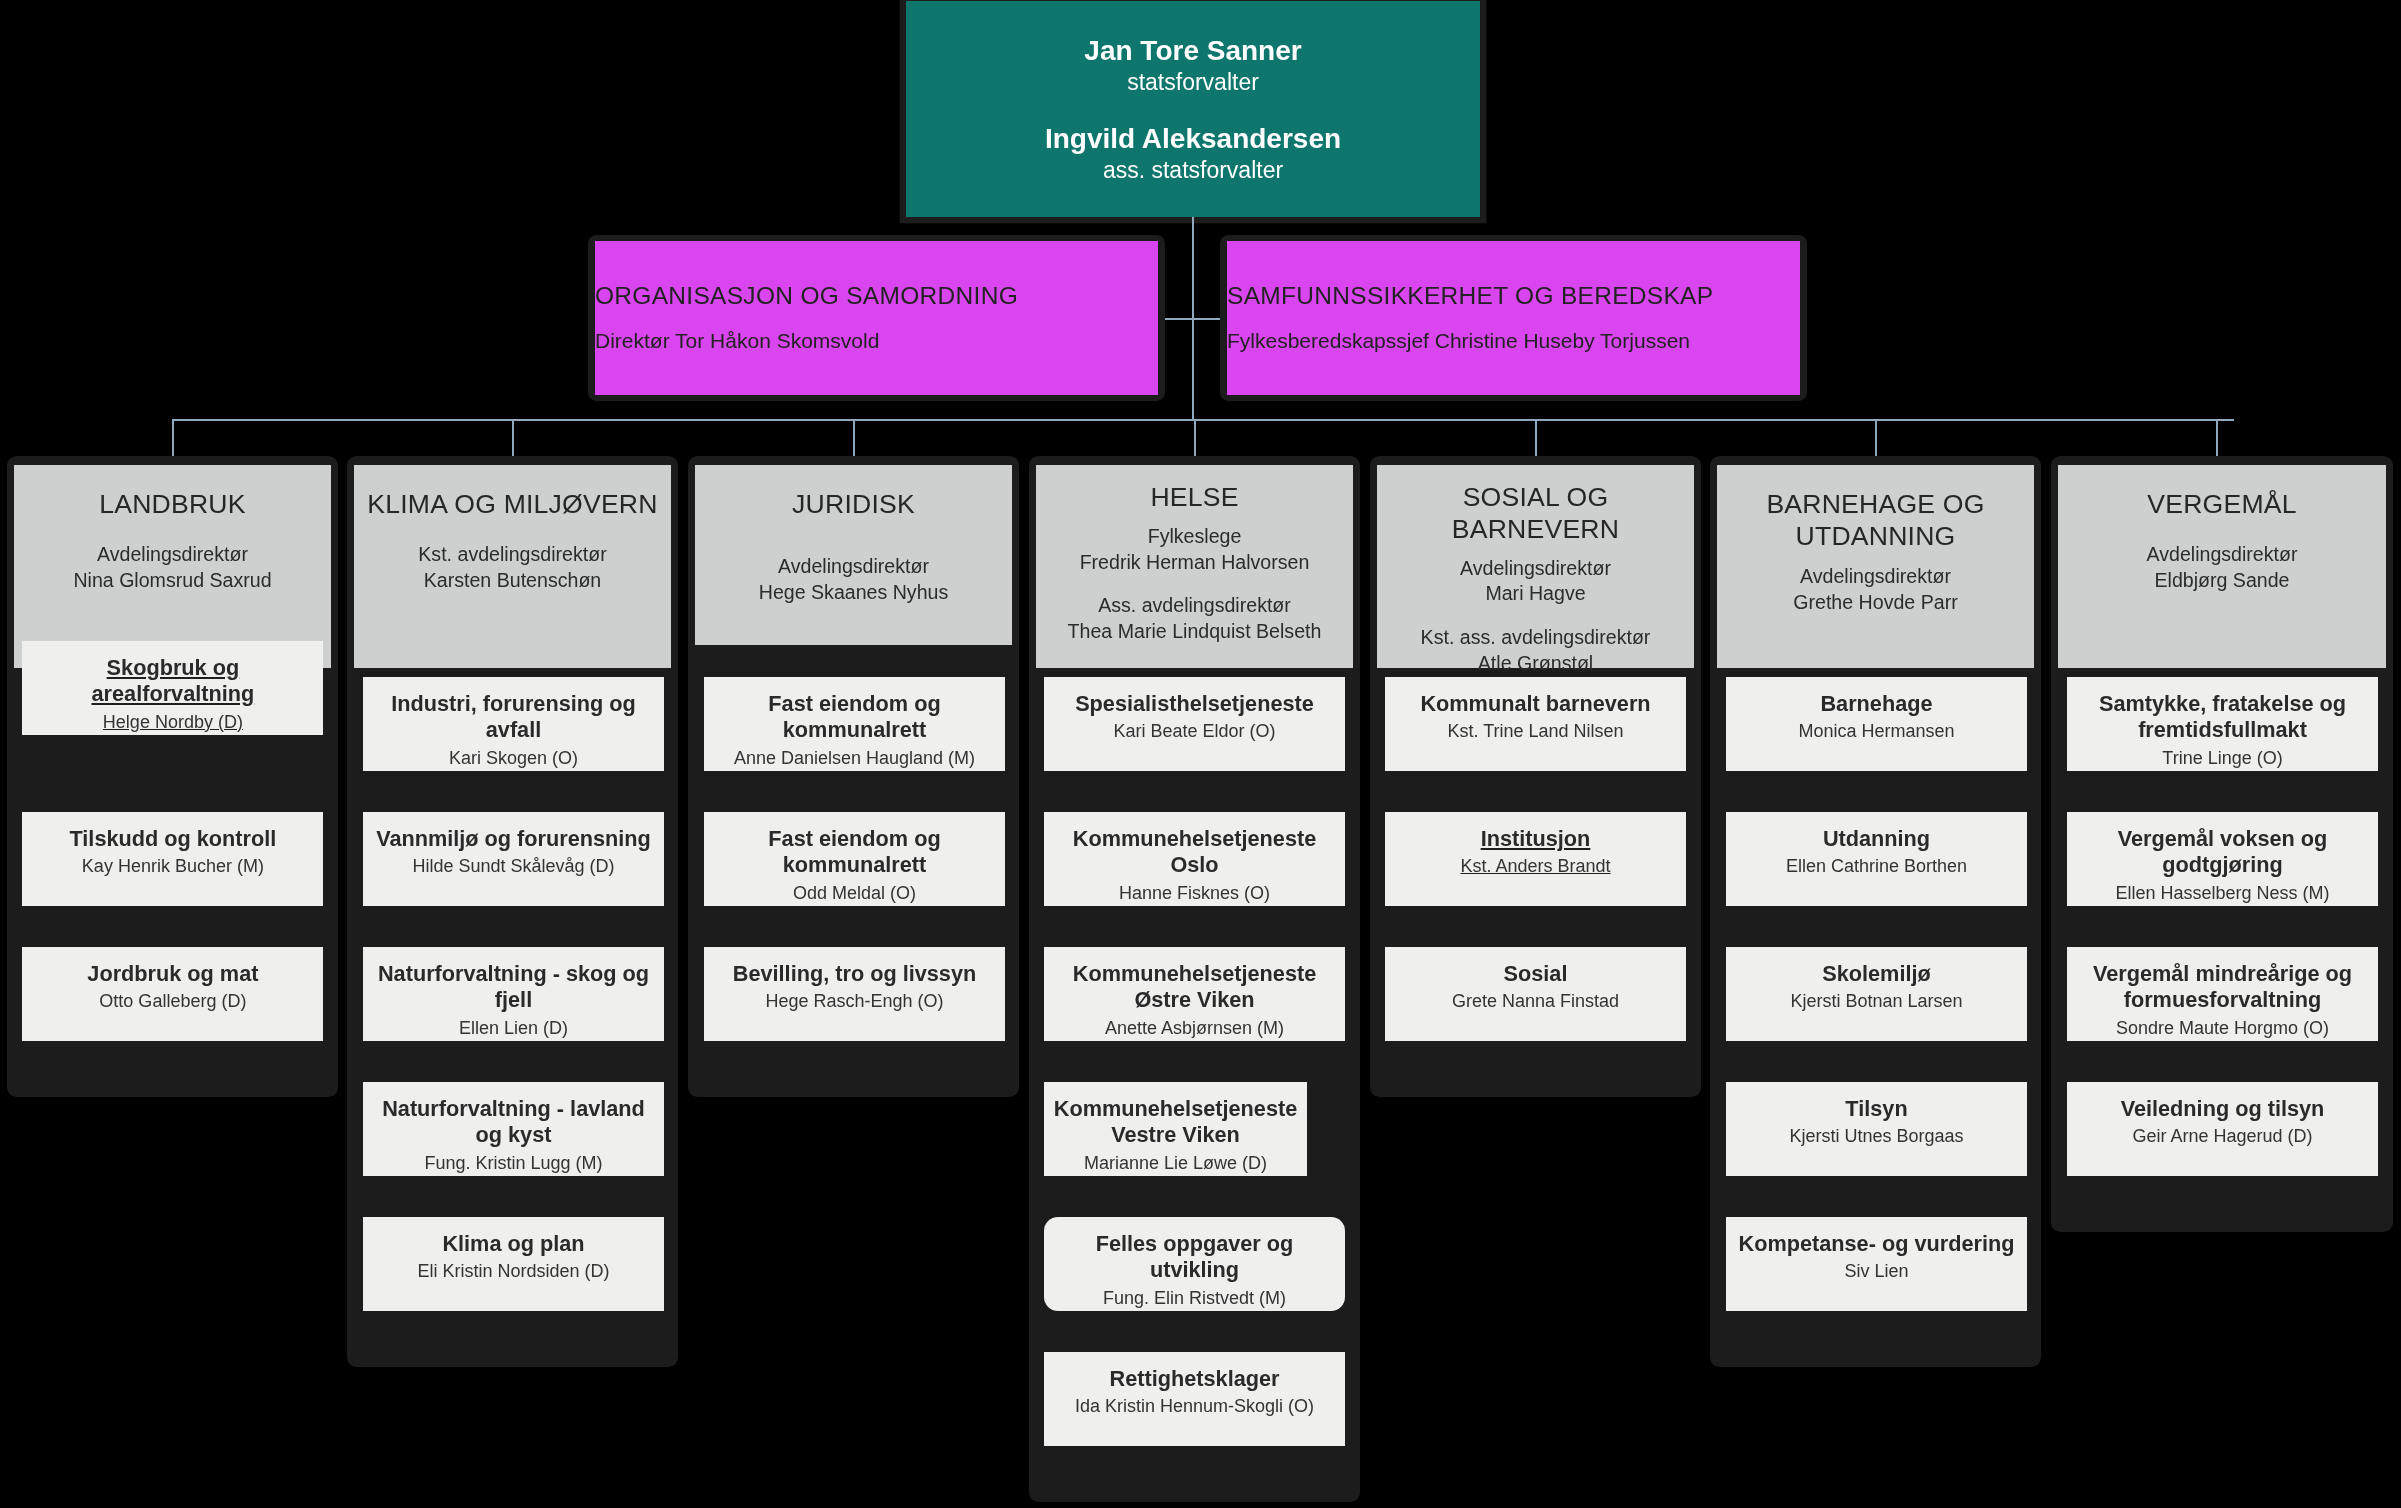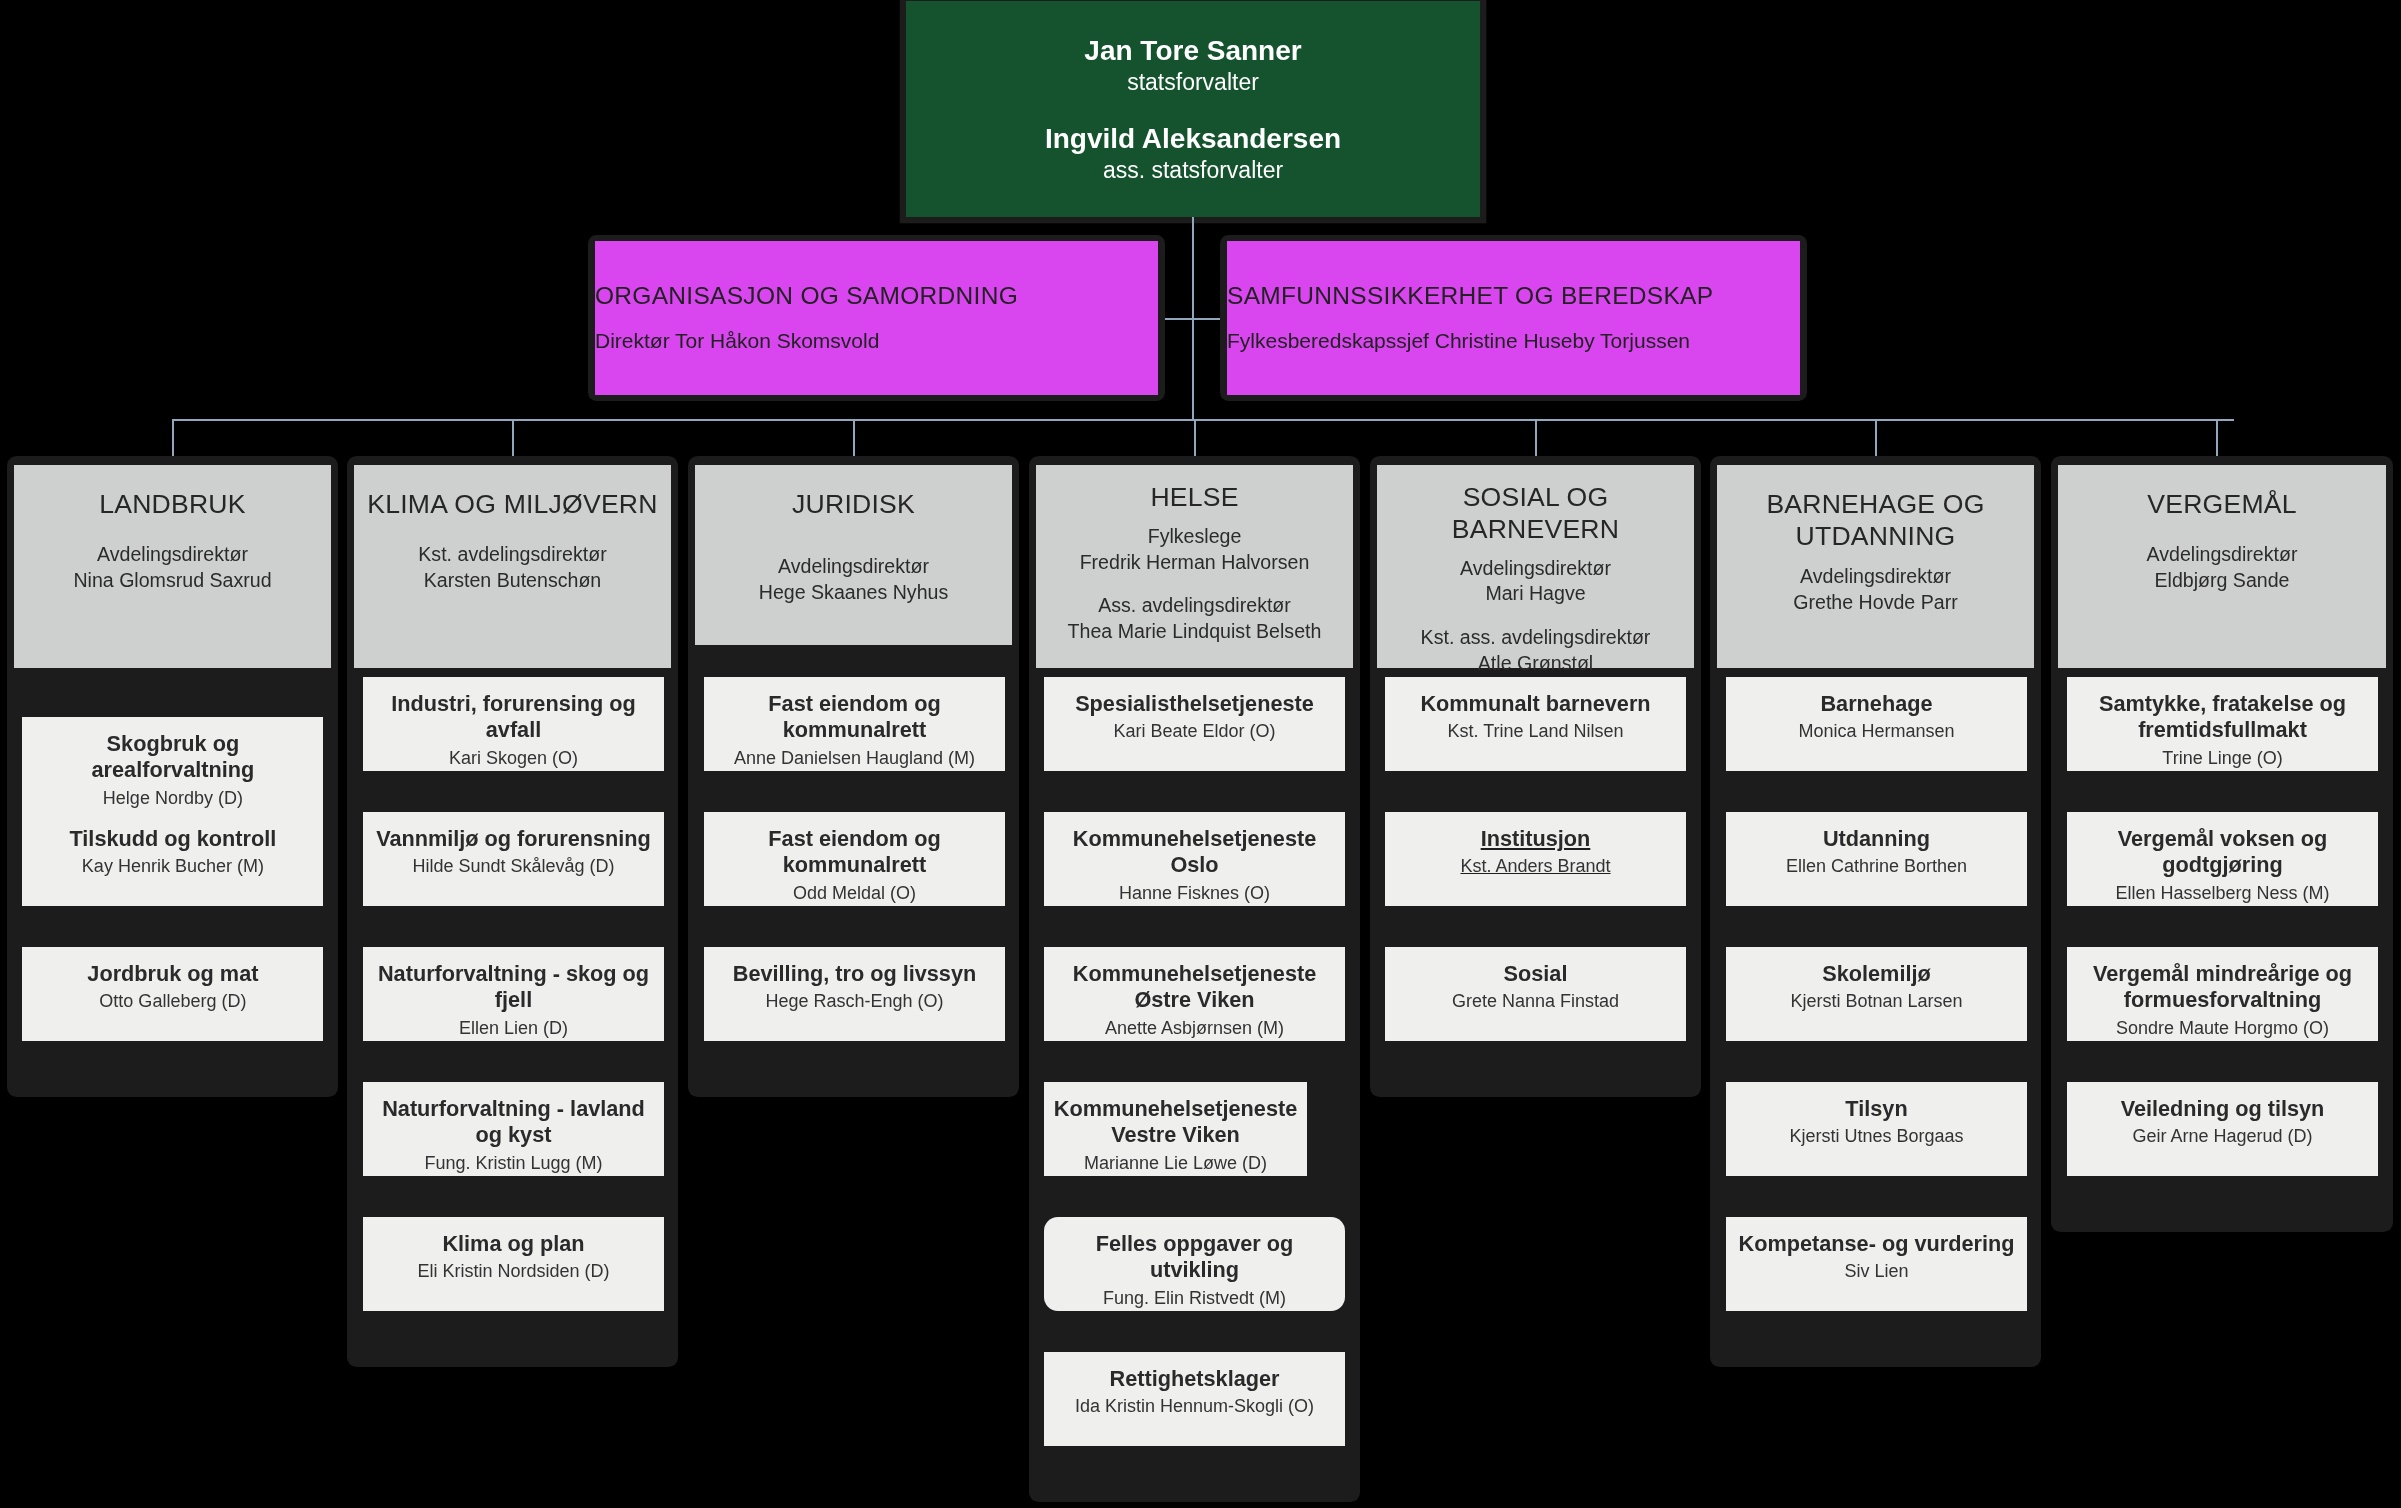--- a/index.html
+++ b/index.html
@@ -12,21 +12,21 @@
   }
   #root-wrap{position:absolute;left:0;top:0;width:2401px;height:1508px;}
 
   
   .conn{position:absolute;background:#8fa8bd;}
   .v{width:2.1px;}
   .h{height:2.1px;}
   #root-node{
     position:absolute;
     left:906px;top:1.4px;width:574px;height:216px;
-    background:#14532d;
+    background:#0f766e;
     display:flex;flex-direction:column;
     align-items:center;justify-content:center;
     color:#ffffff;
     box-shadow:0 0 0 6.3px #1c1c1c;
   }
   #root-node .nm{font-size:28px;font-weight:bold;line-height:1.25;}
   #root-node .ttl{font-size:23px;font-weight:normal;line-height:1.3;}
   #root-node .gap{height:24px;}
 
   
@@ -122,21 +122,21 @@
   <div class="conn v" style="left:2216px;top:419px;height:53px;"></div>
 
   <div class="col-outer" style="left:7px;top:456px;width:331px;height:641px;"></div>
   <div class="col-head" style="left:14px;top:465px;width:317px;height:203px;">
     <div class="dept">LANDBRUK</div>
     <div class="role">
       <div>Avdelingsdirektør</div>
       <div>Nina Glomsrud Saxrud</div>
     </div>
   </div>
-  <div class="unit" style="left:22.4px;top:717px;width:301px;height:118px;">
+  <div class="unit" style="left:22.4px;top:641px;width:301px;height:94px;text-decoration:underline;">
     <div class="u-title">Skogbruk og arealforvaltning</div>
     <div class="u-person">Helge Nordby (D)</div>
   </div>
   <div class="unit" style="left:22.4px;top:812px;width:301px;height:94px;">
     <div class="u-title">Tilskudd og kontroll</div>
     <div class="u-person">Kay Henrik Bucher (M)</div>
   </div>
   <div class="unit" style="left:22.4px;top:947px;width:301px;height:94px;">
     <div class="u-title">Jordbruk og mat</div>
     <div class="u-person">Otto Galleberg (D)</div>

